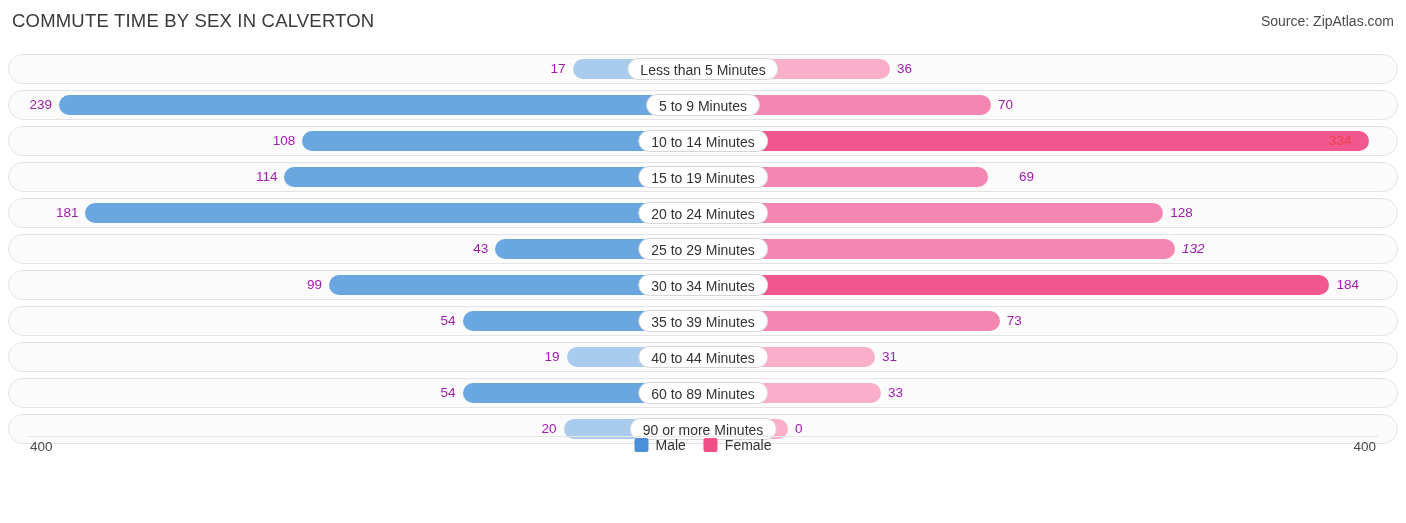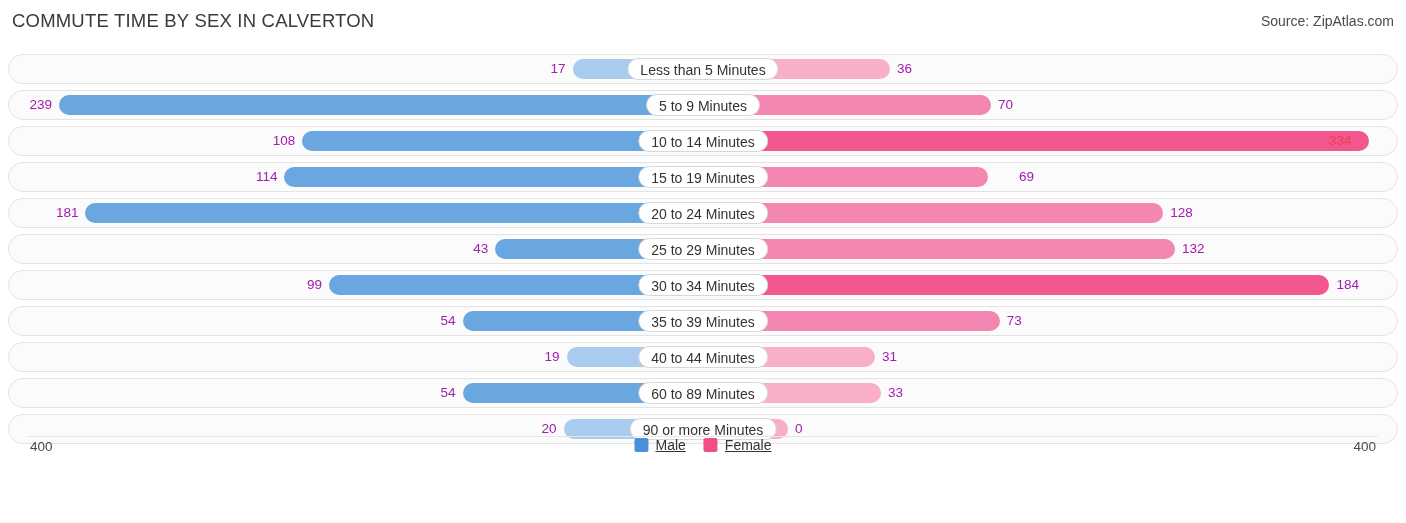--- a/index.html
+++ b/index.html
@@ -128,21 +128,20 @@
     align-items: center;
     gap: 18px;
     white-space: nowrap;
   }
   .legend .item {
     display: flex;
     align-items: center;
     gap: 7px;
     font-size: 14px;
     color: #333333;
-    text-decoration: underline;
   }
   .swatch {
     width: 14px;
     height: 14px;
     border-radius: 2px;
     display: inline-block;
   }
   .swatch.male { background: #4a90d9; }
   .swatch.female { background: #ef4f86; }
   .divider {
@@ -205,21 +204,21 @@
           <div class="bar female" style="left: 50%; width: 460.16px;"></div>
           <div class="val" style="left: calc(50% + 467.16px);">128</div>
           <div class="label-pill" style="left: 50%;">20 to 24 Minutes</div>
         </div>
       </div>
       <div class="row">
         <div class="track">
           <div class="bar male" style="right: 50%; width: 207.71px;"></div>
           <div class="val" style="right: calc(50% + 214.71px);">43</div>
           <div class="bar female" style="left: 50%; width: 472.04px;"></div>
-          <div class="val" style="left: calc(50% + 479.04px);">132</div>
+          <div class="val" style="left: calc(50% + 479.04px); font-style: italic;">132</div>
           <div class="label-pill" style="left: 50%;">25 to 29 Minutes</div>
         </div>
       </div>
       <div class="row">
         <div class="track">
           <div class="bar male" style="right: 50%; width: 374.03px;"></div>
           <div class="val" style="right: calc(50% + 381.03px);">99</div>
           <div class="bar female hot" style="left: 50%; width: 626.48px;"></div>
           <div class="val" style="left: calc(50% + 633.48px);">184</div>
           <div class="label-pill" style="left: 50%;">30 to 34 Minutes</div>

